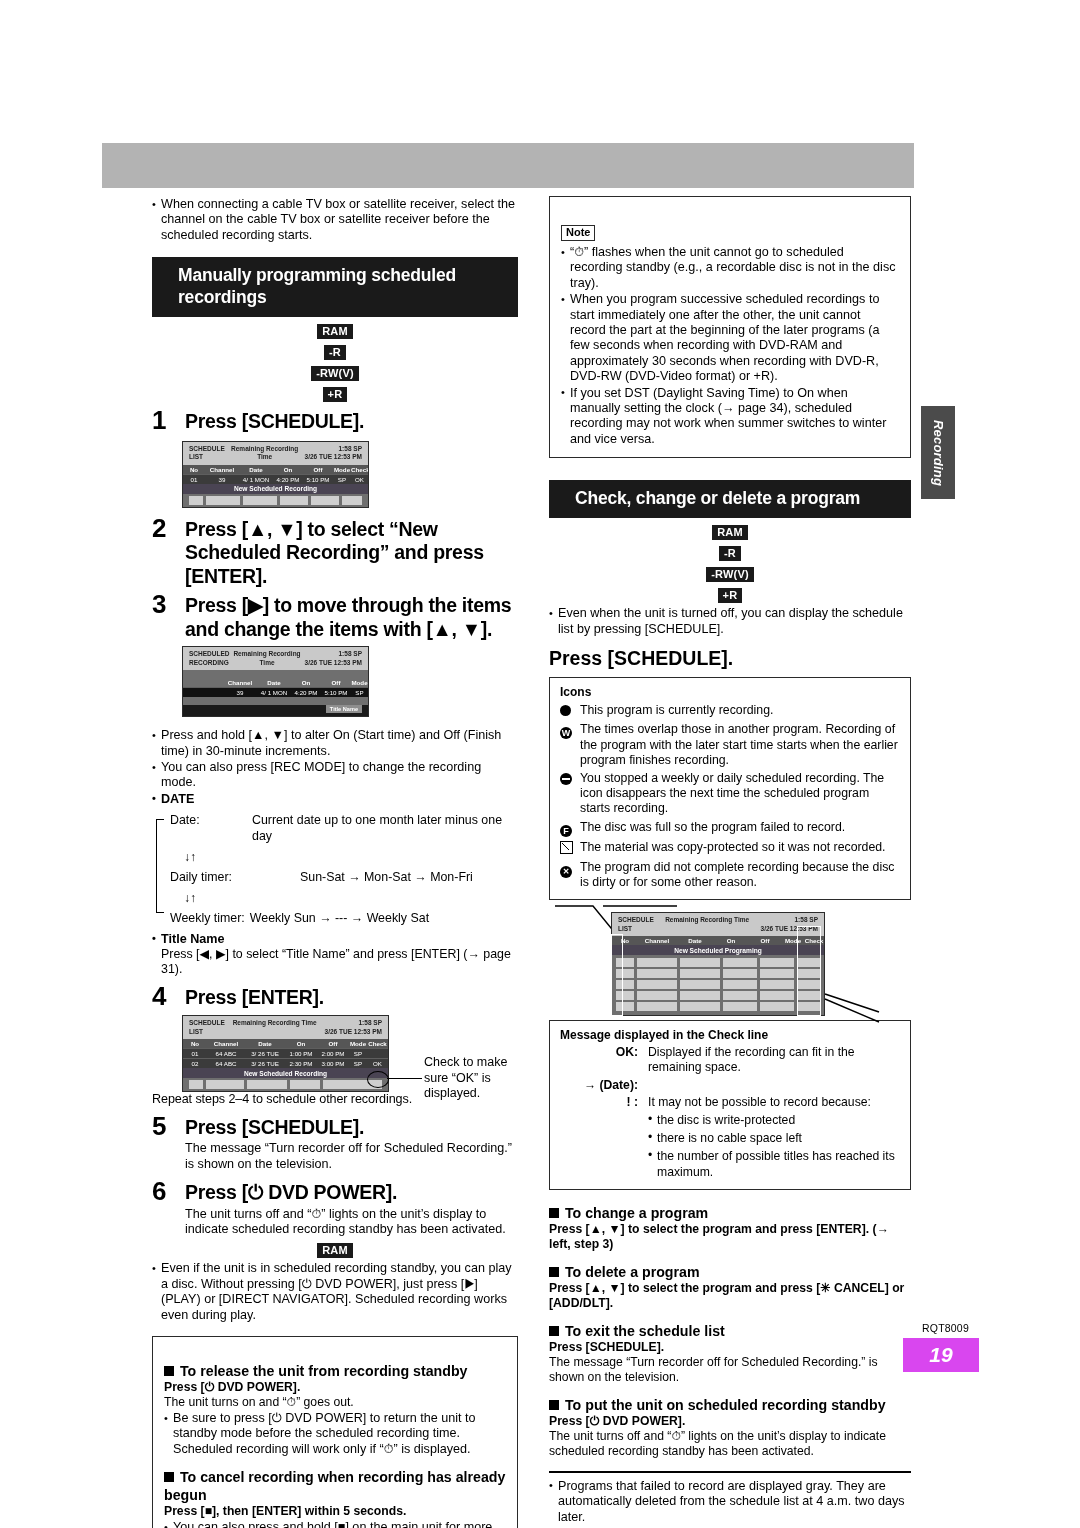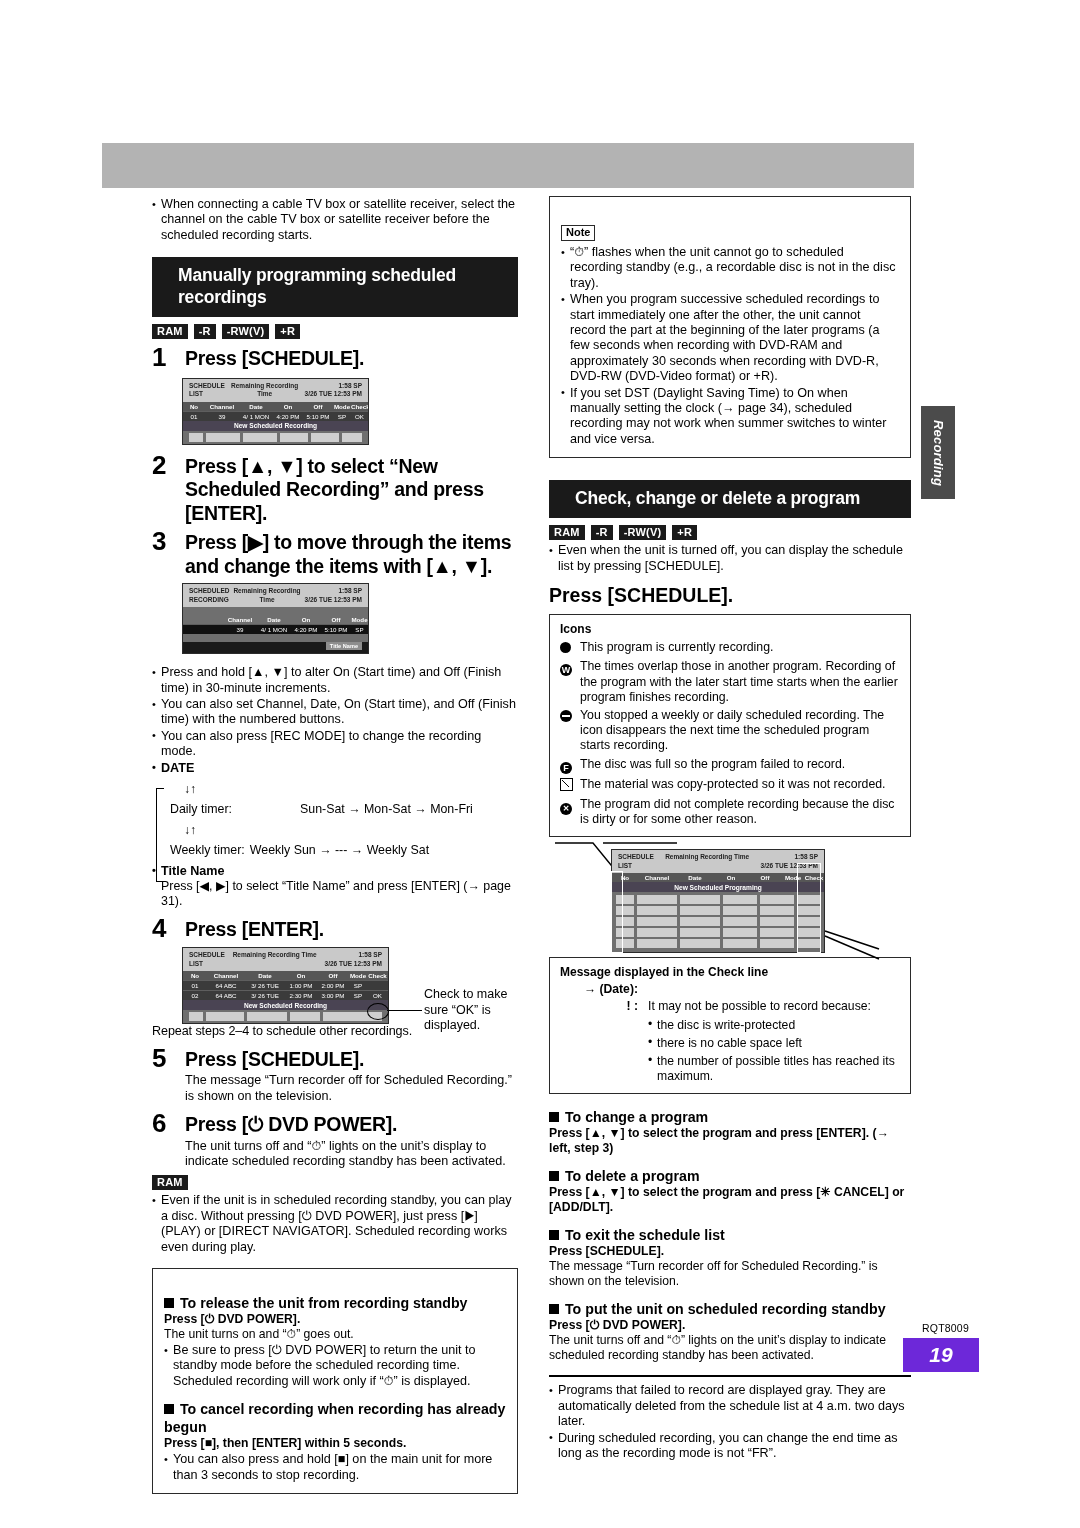--- a/index.html
+++ b/index.html
@@ -22,21 +22,21 @@
 
   ul.bul{list-style:none;margin:0;padding:0;}
   ul.bul>li{position:relative;padding-left:9px;font-size:12.6px;line-height:15.4px;margin-top:1px;}
   ul.bul>li:before{content:"\2022";position:absolute;left:0;top:-0.5px;font-size:11px;}
 
   
   .sechead{background:#1a1a1a;color:#fff;font-size:17.5px;font-weight:bold;
            line-height:22px;padding:7px 0 9px 26px;letter-spacing:-0.2px;}
 
   
-  .badges{margin-top:7px;display:flex;gap:6px;align-items:flex-end;}
+  .badges{margin-top:7px;display:flex;gap:6px;align-items:center;flex-direction:column;}
   .badge{background:#1a1a1a;color:#fff;font-size:11px;font-weight:bold;
          padding:1px 5px 2px 5px;line-height:12px;letter-spacing:0.2px;}
 
   
   .step{display:flex;margin-top:6px;}
   .stepnum{font-size:26px;font-weight:bold;line-height:25px;width:33px;flex:0 0 33px;}
   .steptxt{font-size:19.5px;font-weight:bold;line-height:23.5px;letter-spacing:-0.3px;padding-top:2px;}
   .substep{font-size:12.6px;line-height:15.4px;margin-top:2px;padding-left:33px;}
 
   
@@ -80,21 +80,21 @@
   .sm{font-size:12.2px;line-height:15px;}
   .smb{font-size:12.2px;line-height:15px;font-weight:bold;}
 
   
   .sidetab{position:absolute;left:921px;top:406px;width:34px;height:93px;background:#4b4b4b;}
   .sidetab span{position:absolute;left:50%;top:50%;transform:translate(-50%,-50%) rotate(90deg);
     white-space:nowrap;color:#fff;font-size:13px;font-weight:bold;font-style:italic;letter-spacing:0.2px;}
 
   
   .rqt{position:absolute;left:922px;top:1322px;font-size:10.5px;letter-spacing:0.2px;}
-  .pagenum{position:absolute;left:903px;top:1338px;width:76px;height:34px;background:#6d28d9;}
+  .pagenum{position:absolute;left:903px;top:1338px;width:76px;height:34px;background:#d946ef;}
   .pagenum span{color:#fff;font-size:21px;font-style:italic;font-weight:bold;
     position:absolute;left:50%;top:50%;transform:translate(-50%,-52%);}
 
   
   .callout{position:absolute;font-size:12.5px;line-height:15.5px;}
   .rule{border-top:2.2px solid #000;margin-top:12px;padding-top:5px;}
   .msgtable{display:flex;font-size:12.2px;line-height:15.2px;margin-top:2px;}
   .msgtable .k{flex:0 0 78px;text-align:right;padding-right:10px;font-weight:bold;}
   .msgtable .v{flex:1;}
   .sublist{list-style:none;margin:3px 0 0 0;padding:0;}
@@ -217,28 +217,31 @@
       </div>
       <div style="height:8px;background:#6f6f6f;"></div>
       <div style="position:relative;height:11px;background:#1a1a1a;">
         <div style="position:absolute;right:6px;top:0px;background:#8e8e8e;color:#fff;font-size:5.6px;
                     padding:1px 4px;font-weight:bold;">Title Name</div>
       </div>
     </div>
 
     <ul class="bul" style="margin-top:11px;">
       <li>Press and hold [▲, ▼] to alter On (Start time) and Off (Finish time) in 30-minute increments.</li>
-      <li>You can also set Channel, Date, On (Start time), and Off (Finish time) with the numbered buttons.</li>
       <li>You can also press [REC MODE] to change the recording mode.</li>
       <li class="bold">DATE</li>
     </ul>
 
     <div style="position:relative;margin-top:6px;padding-left:18px;">
       <div style="position:absolute;left:4px;top:6px;width:7px;height:92px;border-left:1.2px solid #000;
                   border-top:1.2px solid #000;border-bottom:1.2px solid #000;"></div>
+      <div class="datetbl">
+        <div class="k">Date:</div>
+        <div style="flex:1">Current date up to one month later minus one day</div>
+      </div>
       <div style="font-size:12px;padding-left:14px;margin-top:6px;">↓↑</div>
       <div class="datetbl" style="margin-top:6px;gap:48px;">
         <div class="k">Daily timer:</div>
         <div style="flex:1">Sun-Sat → Mon-Sat → Mon-Fri</div>
       </div>
       <div style="font-size:12px;padding-left:14px;margin-top:6px;">↓↑</div>
       <div class="datetbl" style="margin-top:6px;">
         <div style="flex:0 0 auto;padding-right:5px;">Weekly timer:</div>
         <div style="flex:1">Weekly Sun → --- → Weekly Sat</div>
       </div>
@@ -483,20 +486,24 @@
             </div>
         </div>
       </div>
       <div style="position:absolute;left:62px;top:30px;width:10px;height:80px;border:1.3px solid #fff;"></div>
       <div style="position:absolute;left:248px;top:22px;width:22px;height:88px;border:1.3px solid #fff;"></div>
     </div>
 
     <div class="box" style="margin-top:-4px;padding:7px 10px 9px 10px;">
       <div class="plaintitle">Message displayed in the Check line</div>
       <div class="msgtable">
+        <div class="k">OK:</div>
+        <div class="v">Displayed if the recording can fit in the remaining space.</div>
+      </div>
+      <div class="msgtable">
         <div class="k">→ (Date):</div>
       </div>
       <div class="msgtable">
         <div class="k">! :</div>
         <div class="v">
           <div>It may not be possible to record because:</div>
           <ul class="sublist">
             <li>the disc is write-protected</li>
             <li>there is no cable space left</li>
             <li>the number of possible titles has reached its maximum.</li>

